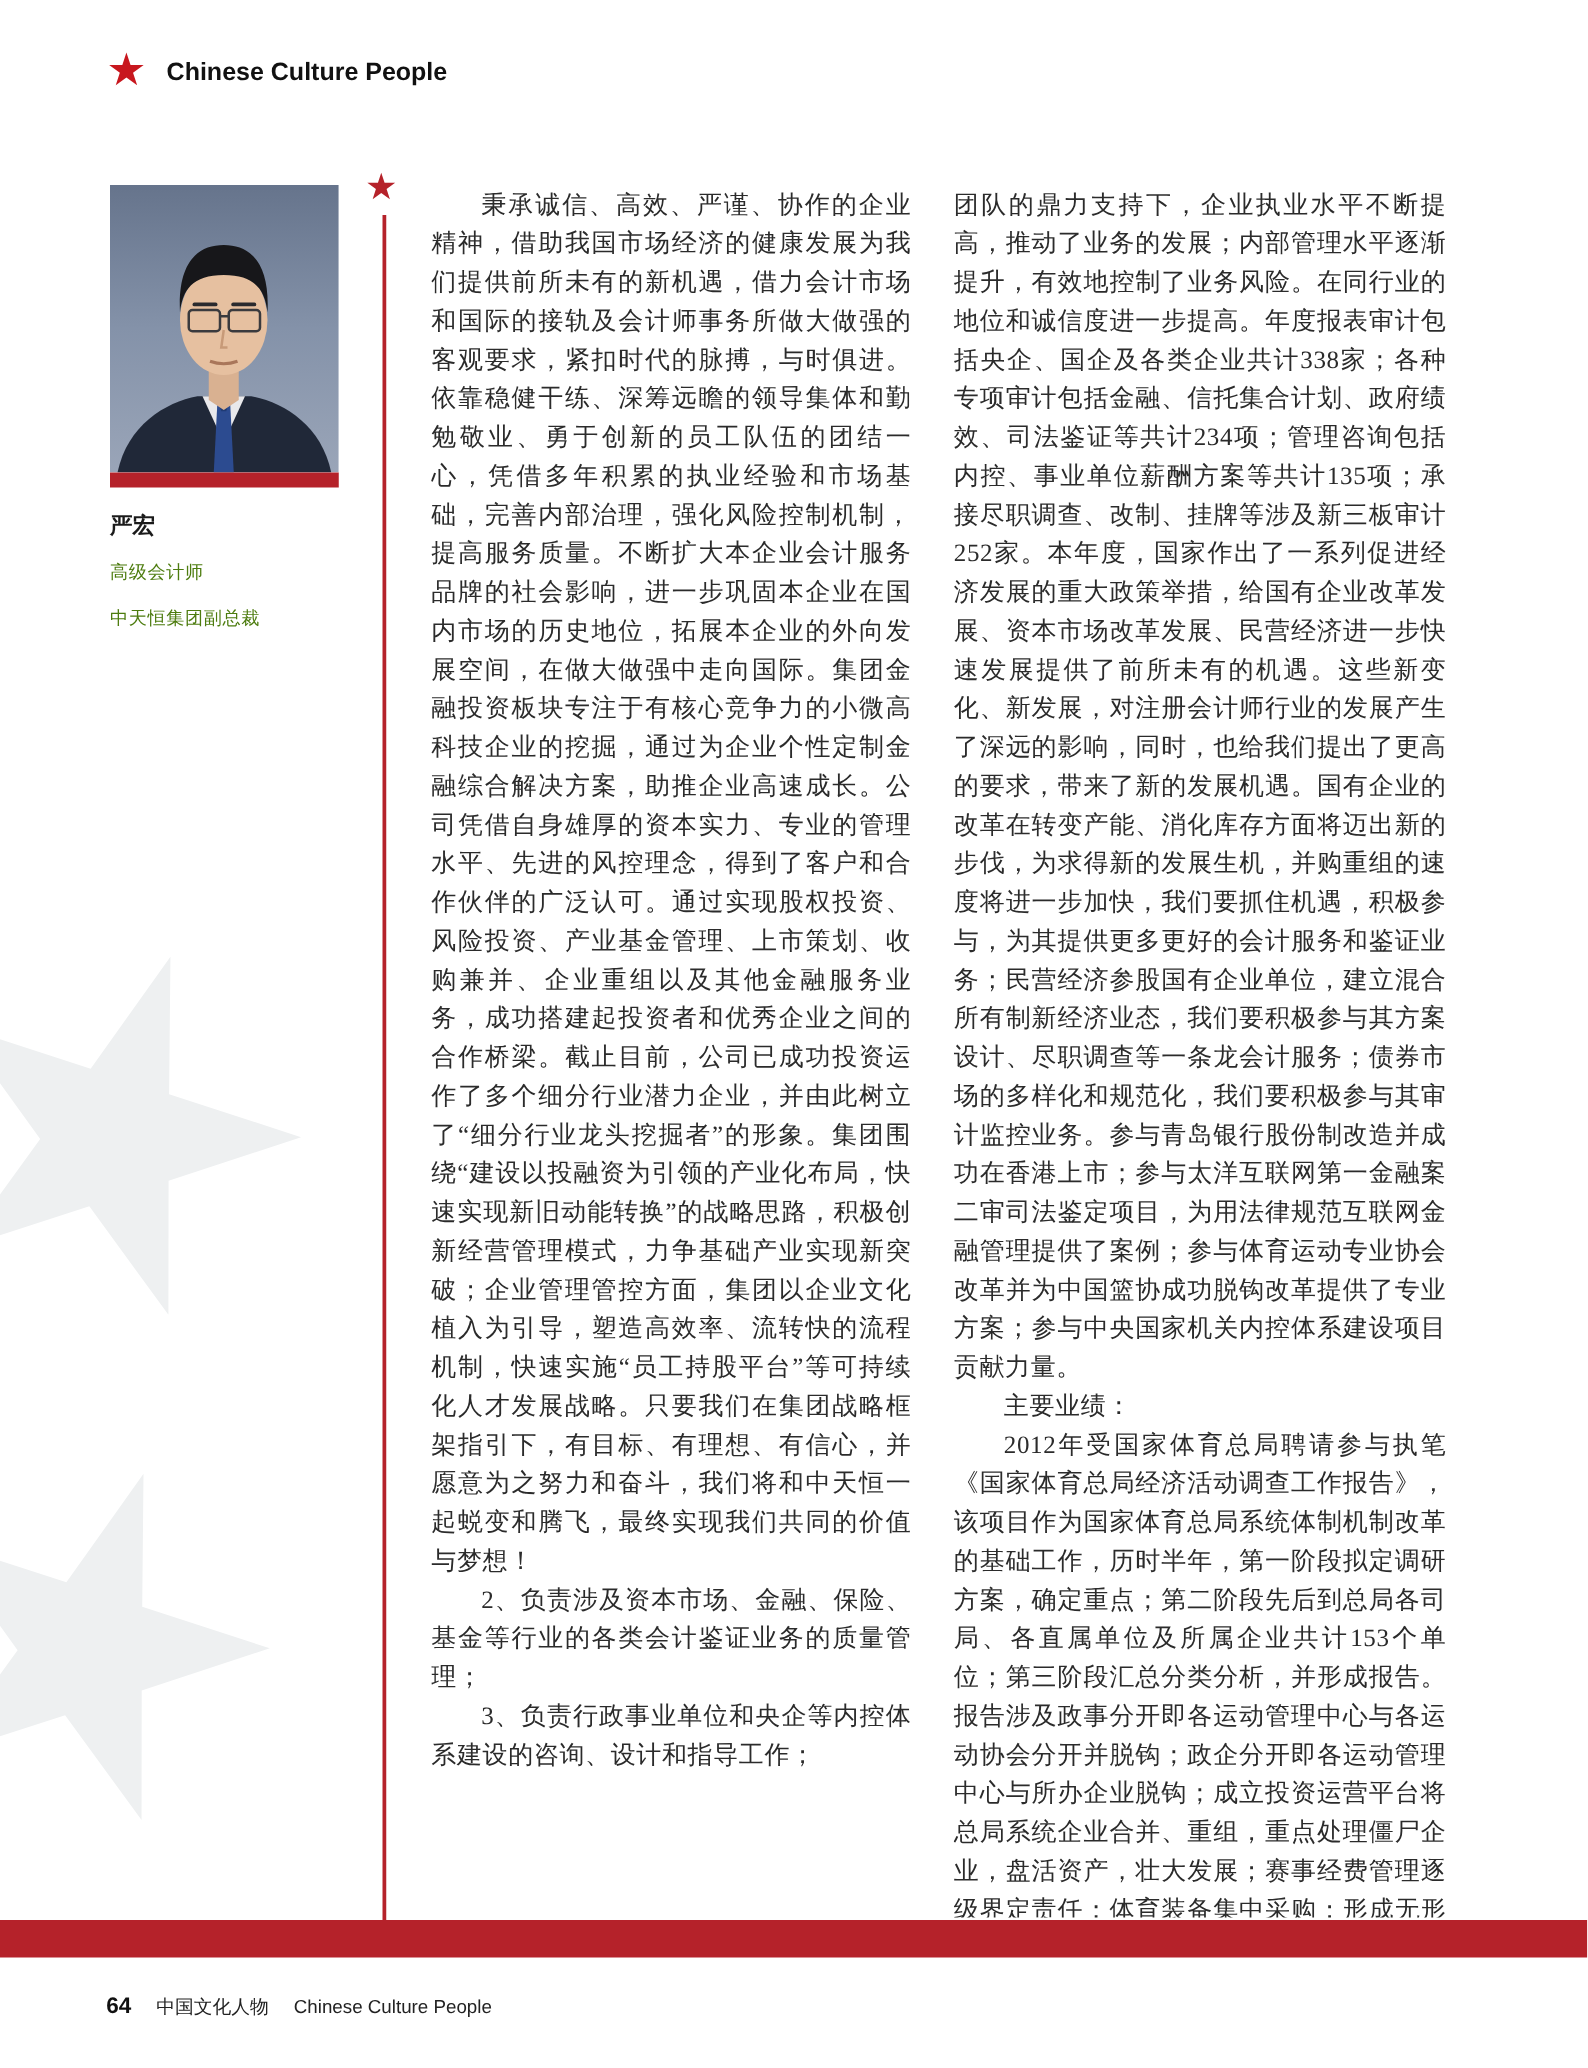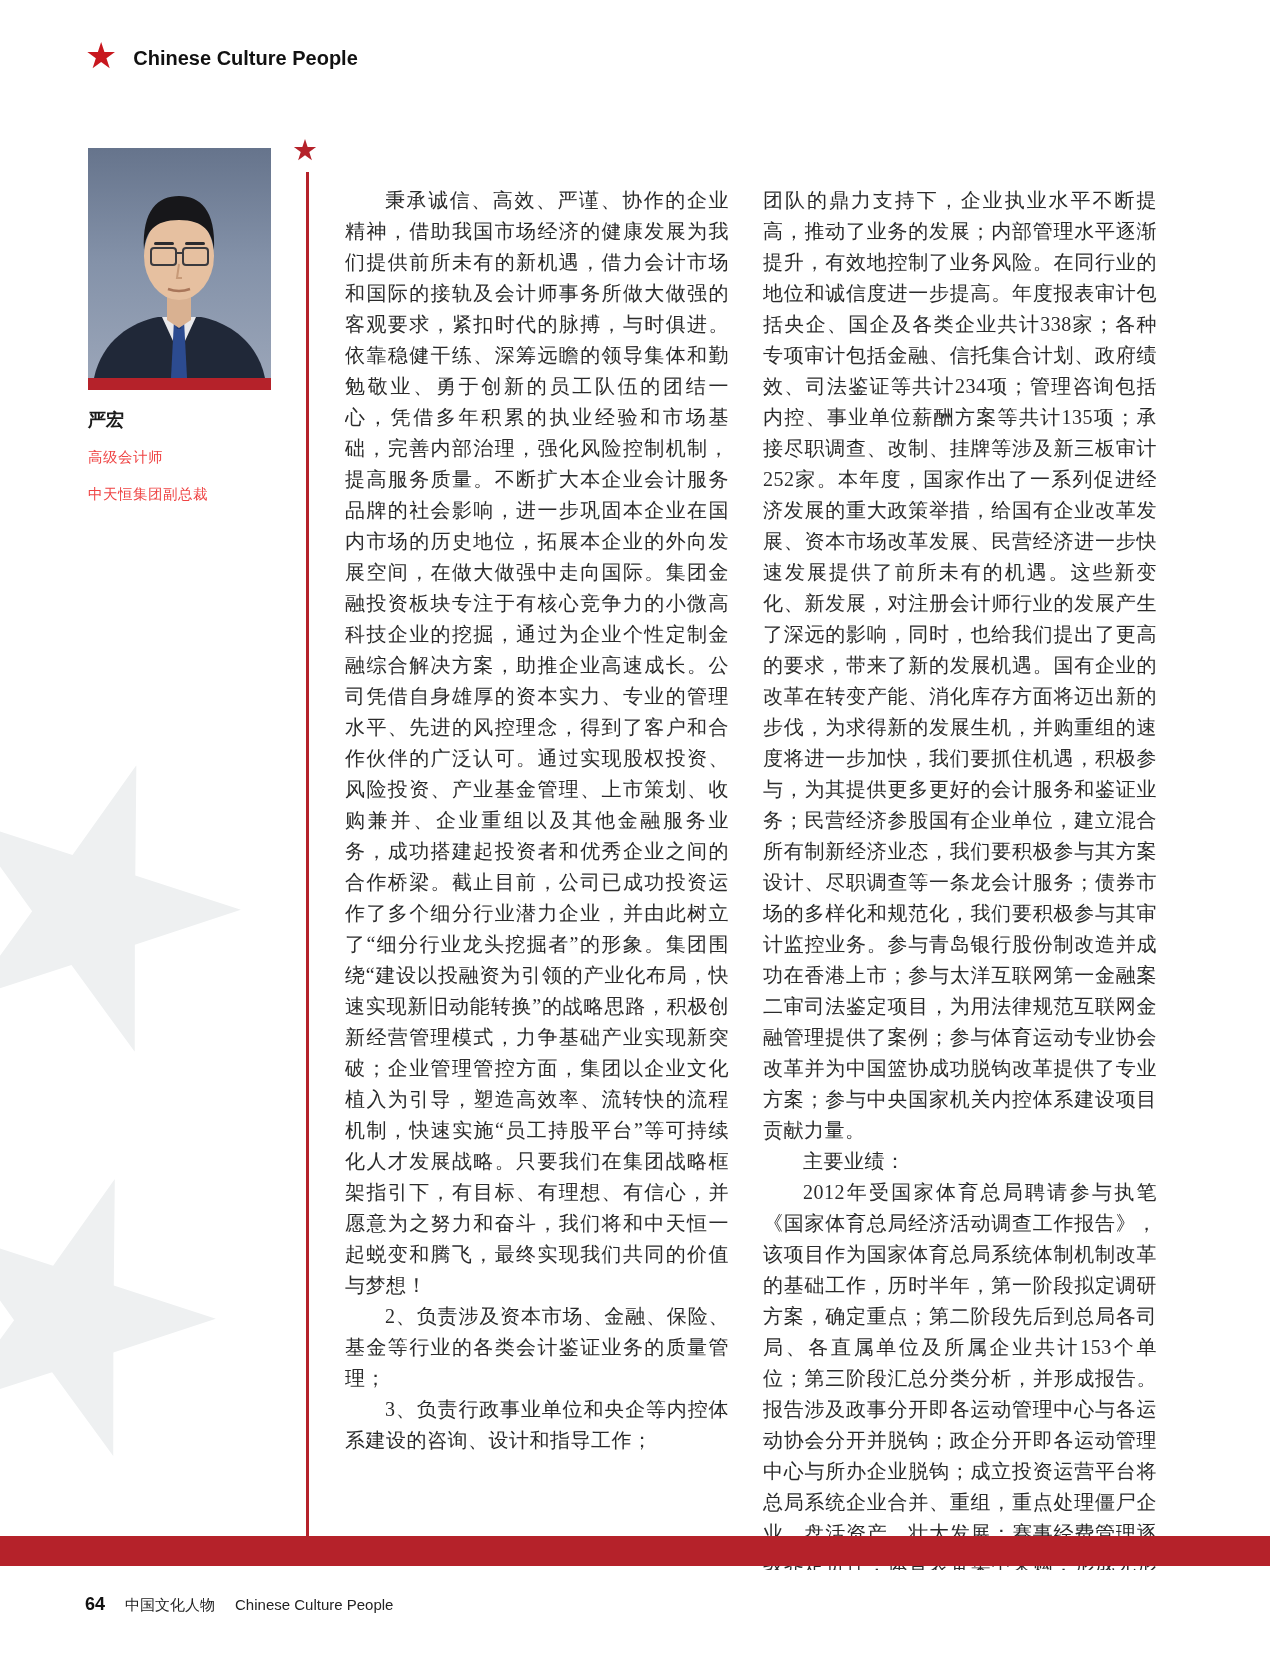--- a/index.html
+++ b/index.html
@@ -51,40 +51,39 @@
     background:var(--accent-red,#b5222a);
   }
   .person-name{
     position:absolute;left:88px;top:408px;
     font-family:"Liberation Sans","DejaVu Sans",sans-serif;
     font-size:18px;font-weight:bold;color:#1a1a1a;
   }
   .person-title{
     position:absolute;left:88px;
     font-family:"Liberation Sans","DejaVu Sans",sans-serif;
-    font-size:14.5px;color:#ef4444;letter-spacing:0.5px;
+    font-size:14.5px;color:#4d7c0f;letter-spacing:0.5px;
   }
   .person-title.t1{top:448px;}
   .person-title.t2{top:485px;}
   
   .divider-star{
     position:absolute;left:292px;top:136px;
     color:var(--accent-red,#b5222a);
     font-size:29px;line-height:1;
   }
   .divider-line{
     position:absolute;left:306px;top:172px;
     width:3px;height:1364px;
     background:var(--accent-red,#b5222a);
   }
   
   .col{
     position:absolute;top:149px;height:1385px;overflow:hidden;
     color:var(--text,#2b2b2b);
-    margin-top:36px;
   }
   .col-1{left:345px;width:384px;}
   .col-2{left:763px;width:394px;}
   .col p{
     margin:0;
     font-size:20px;line-height:31px;
     text-align:justify;
     text-indent:2em;
     letter-spacing:0.5px;
   }

